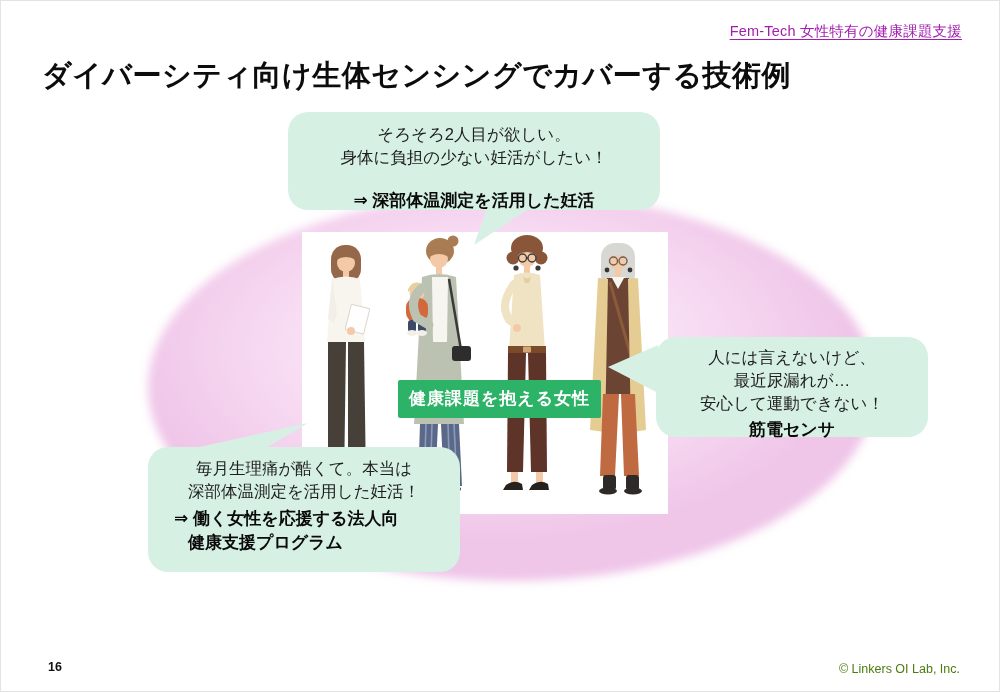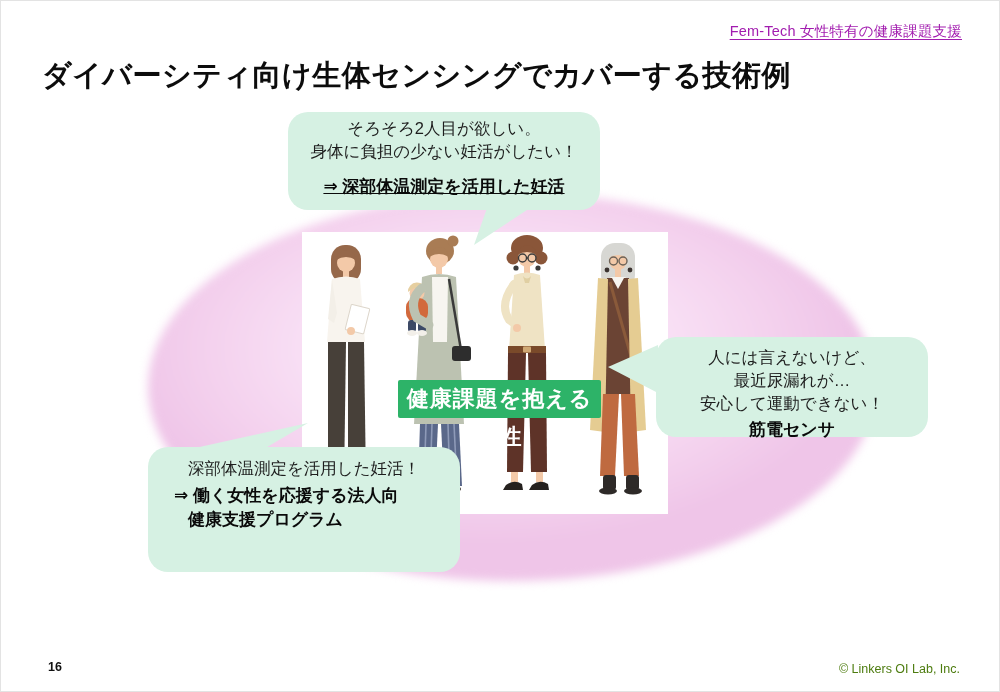--- a/index.html
+++ b/index.html
@@ -40,32 +40,32 @@
     position:absolute; left:302px; top:232px; width:366px; height:282px;
     background:#ffffff; z-index:2;
   }
   
   .bubble {
     position:absolute; background:#d6f1e3; border-radius:20px;
     text-align:center; color:#1d1d1d; z-index:4;
   }
   .bubble .line { font-size:16.5px; line-height:23px; }
   .bubble .solution { font-size:17px; line-height:24px; font-weight:800; color:#0a0a0a; }
-  .bubble-top    { left:288px; top:112px; width:312px; height:98px;  padding-top:5px; }
-  .bubble-top .solution { margin-top:12px;text-decoration:underline; }
+  .bubble-top    { left:288px; top:112px; width:372px; height:98px;  padding-top:11px; }
+  .bubble-top .solution { margin-top:20px; }
   .bubble-right  { left:656px; top:337px; width:272px; height:100px; padding-top:9px; }
   .bubble-right .solution { margin-top:3px; }
   .bubble-left   { left:148px; top:447px; width:312px; height:125px; padding-top:10px; }
   .bubble-left .solution-block { margin-top:4px; text-align:left; padding-left:26px; }
   .bubble-left .solution-block .indent { padding-left:14px; }
   .tails { position:absolute; left:0; top:0; width:1000px; height:692px; z-index:3; pointer-events:none; }
   
   .center-label {
     position:absolute; left:398px; top:380px; width:203px; height:38px;
-    background:#2db368; color:#ffffff; font-size:22px; font-weight:800;
+    background:#2db368; color:#ffffff; font-size:17px; font-weight:800;
     line-height:38px; text-align:center; letter-spacing:1px; z-index:5;
     border-radius:2px;
   }
   
   .page-number {
     position:absolute; left:48px; top:660px; font-size:12.5px; font-weight:700; color:#111; z-index:10;
   }
   .copyright {
     position:absolute; right:40px; top:662px; font-size:12.5px; color:#4d7c0f; z-index:10;
   }
@@ -194,20 +194,21 @@
   </div>
 
   <div class="bubble bubble-right">
     <div class="line">人には言えないけど、</div>
     <div class="line">最近尿漏れが…</div>
     <div class="line">安心して運動できない！</div>
     <div class="solution">筋電センサ</div>
   </div>
 
   <div class="bubble bubble-left">
+    <div class="line">毎月生理痛が酷くて。本当は</div>
     <div class="line">深部体温測定を活用した妊活！</div>
     <div class="solution-block">
       <div class="solution">⇒ 働く女性を応援する法人向</div>
       <div class="solution indent">健康支援プログラム</div>
     </div>
   </div>
 
   <div class="center-label">健康課題を抱える女性</div>
 
   <div class="page-number">16</div>

